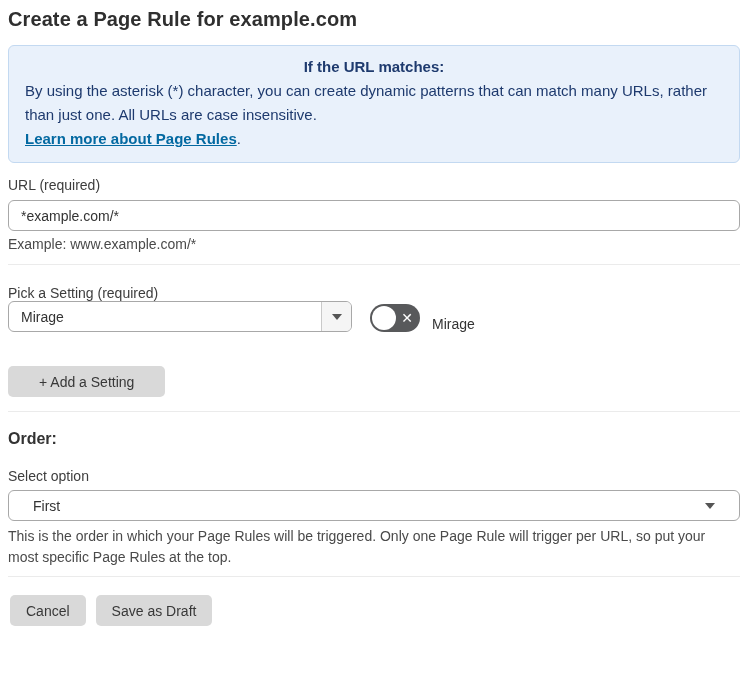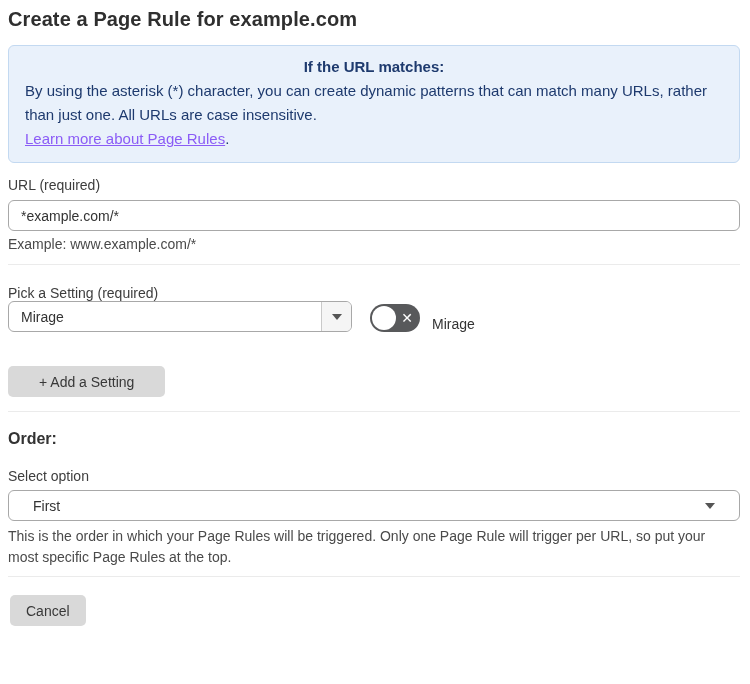--- a/index.html
+++ b/index.html
@@ -30,23 +30,24 @@
     font-size: 15px;
     line-height: 24px;
     color: #1e3a6e;
     width: 732px;
   }
   .info-box .info-heading {
     font-weight: bold;
     text-align: center;
   }
   .info-link {
-    color: #8b5cf6;
+    color: #0369a1;
     text-decoration: underline;
     cursor: pointer;
+    font-weight: bold;
   }
   .field-label {
     margin-top: 14px;
     font-size: 14px;
     color: #3d3d3d;
   }
   .text-input {
     display: block;
     margin-top: 7px;
     width: 732px;
@@ -252,15 +253,16 @@
     <span class="sel-value">First</span>
     <span class="tri-down"></span>
   </div>
 
   <div class="order-helper">This is the order in which your Page Rules will be triggered. Only one Page Rule will trigger per URL, so put your most specific Page Rules at the top.</div>
 
   <hr class="divider footer-divider">
 
   <div class="footer-row">
     <button class="btn btn-gray">Cancel</button>
+    <button class="btn btn-gray">Save as Draft</button>
   </div>
 
 </div>
 
 </body></html>

